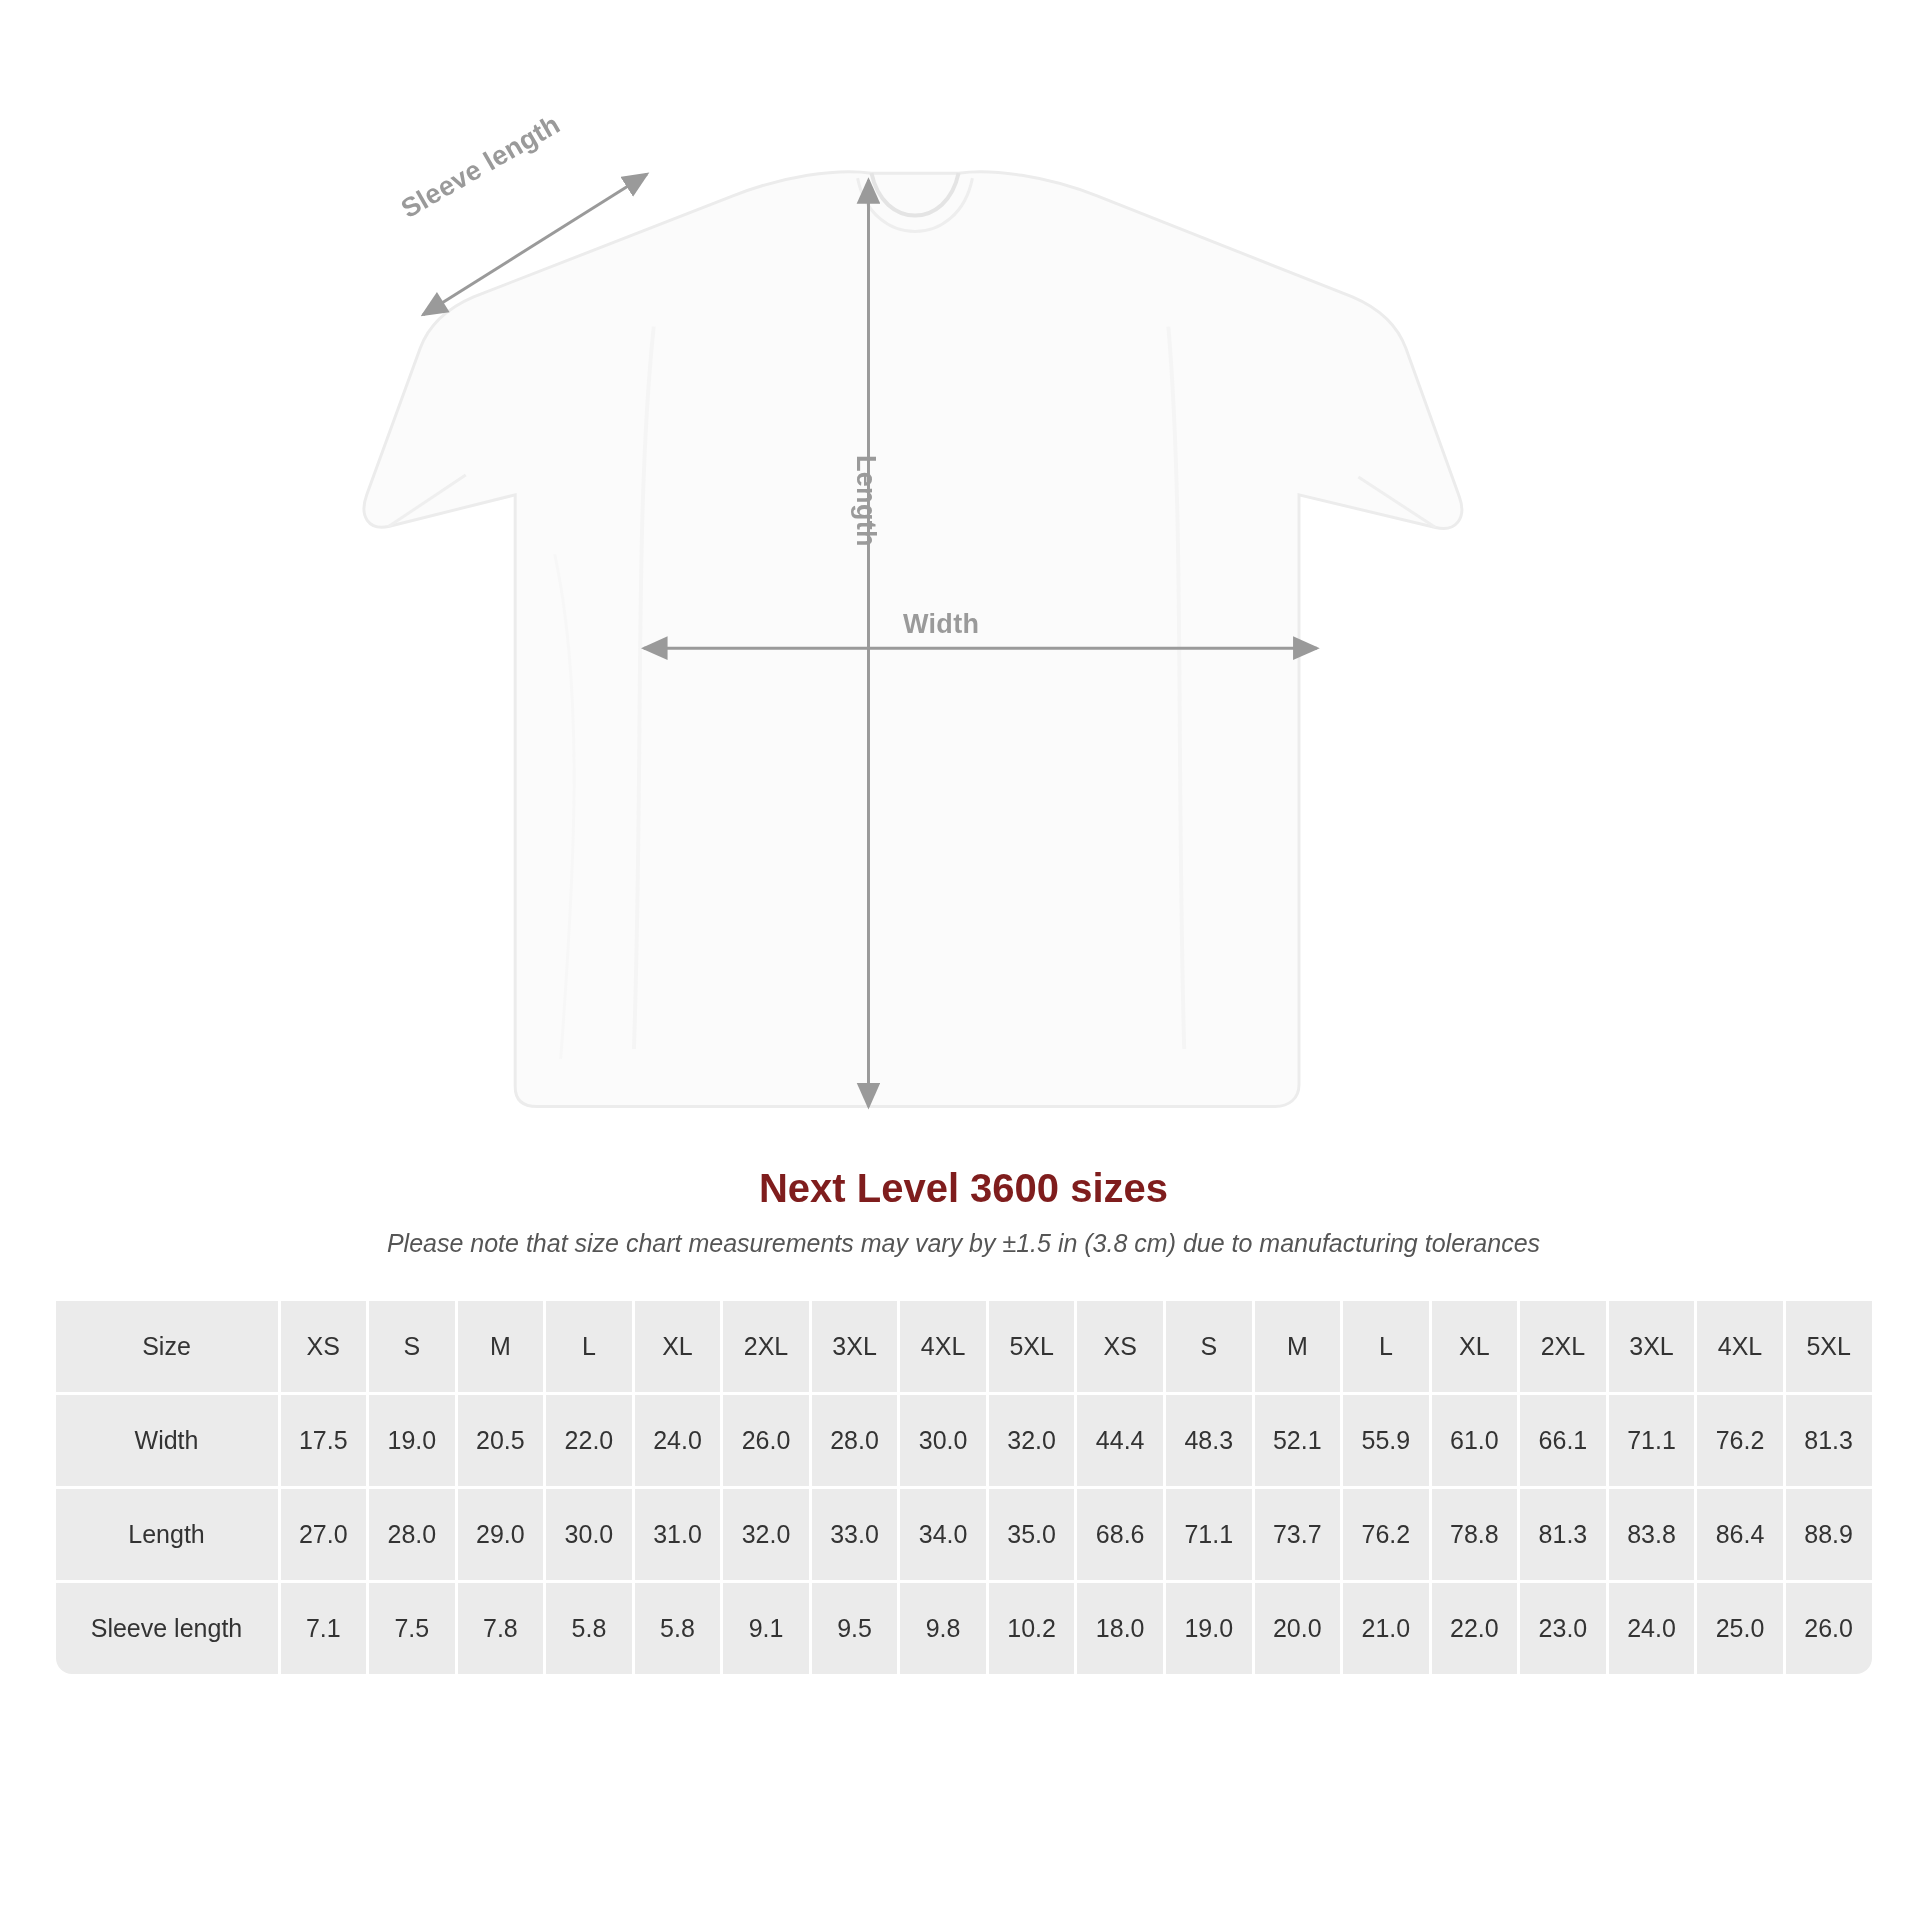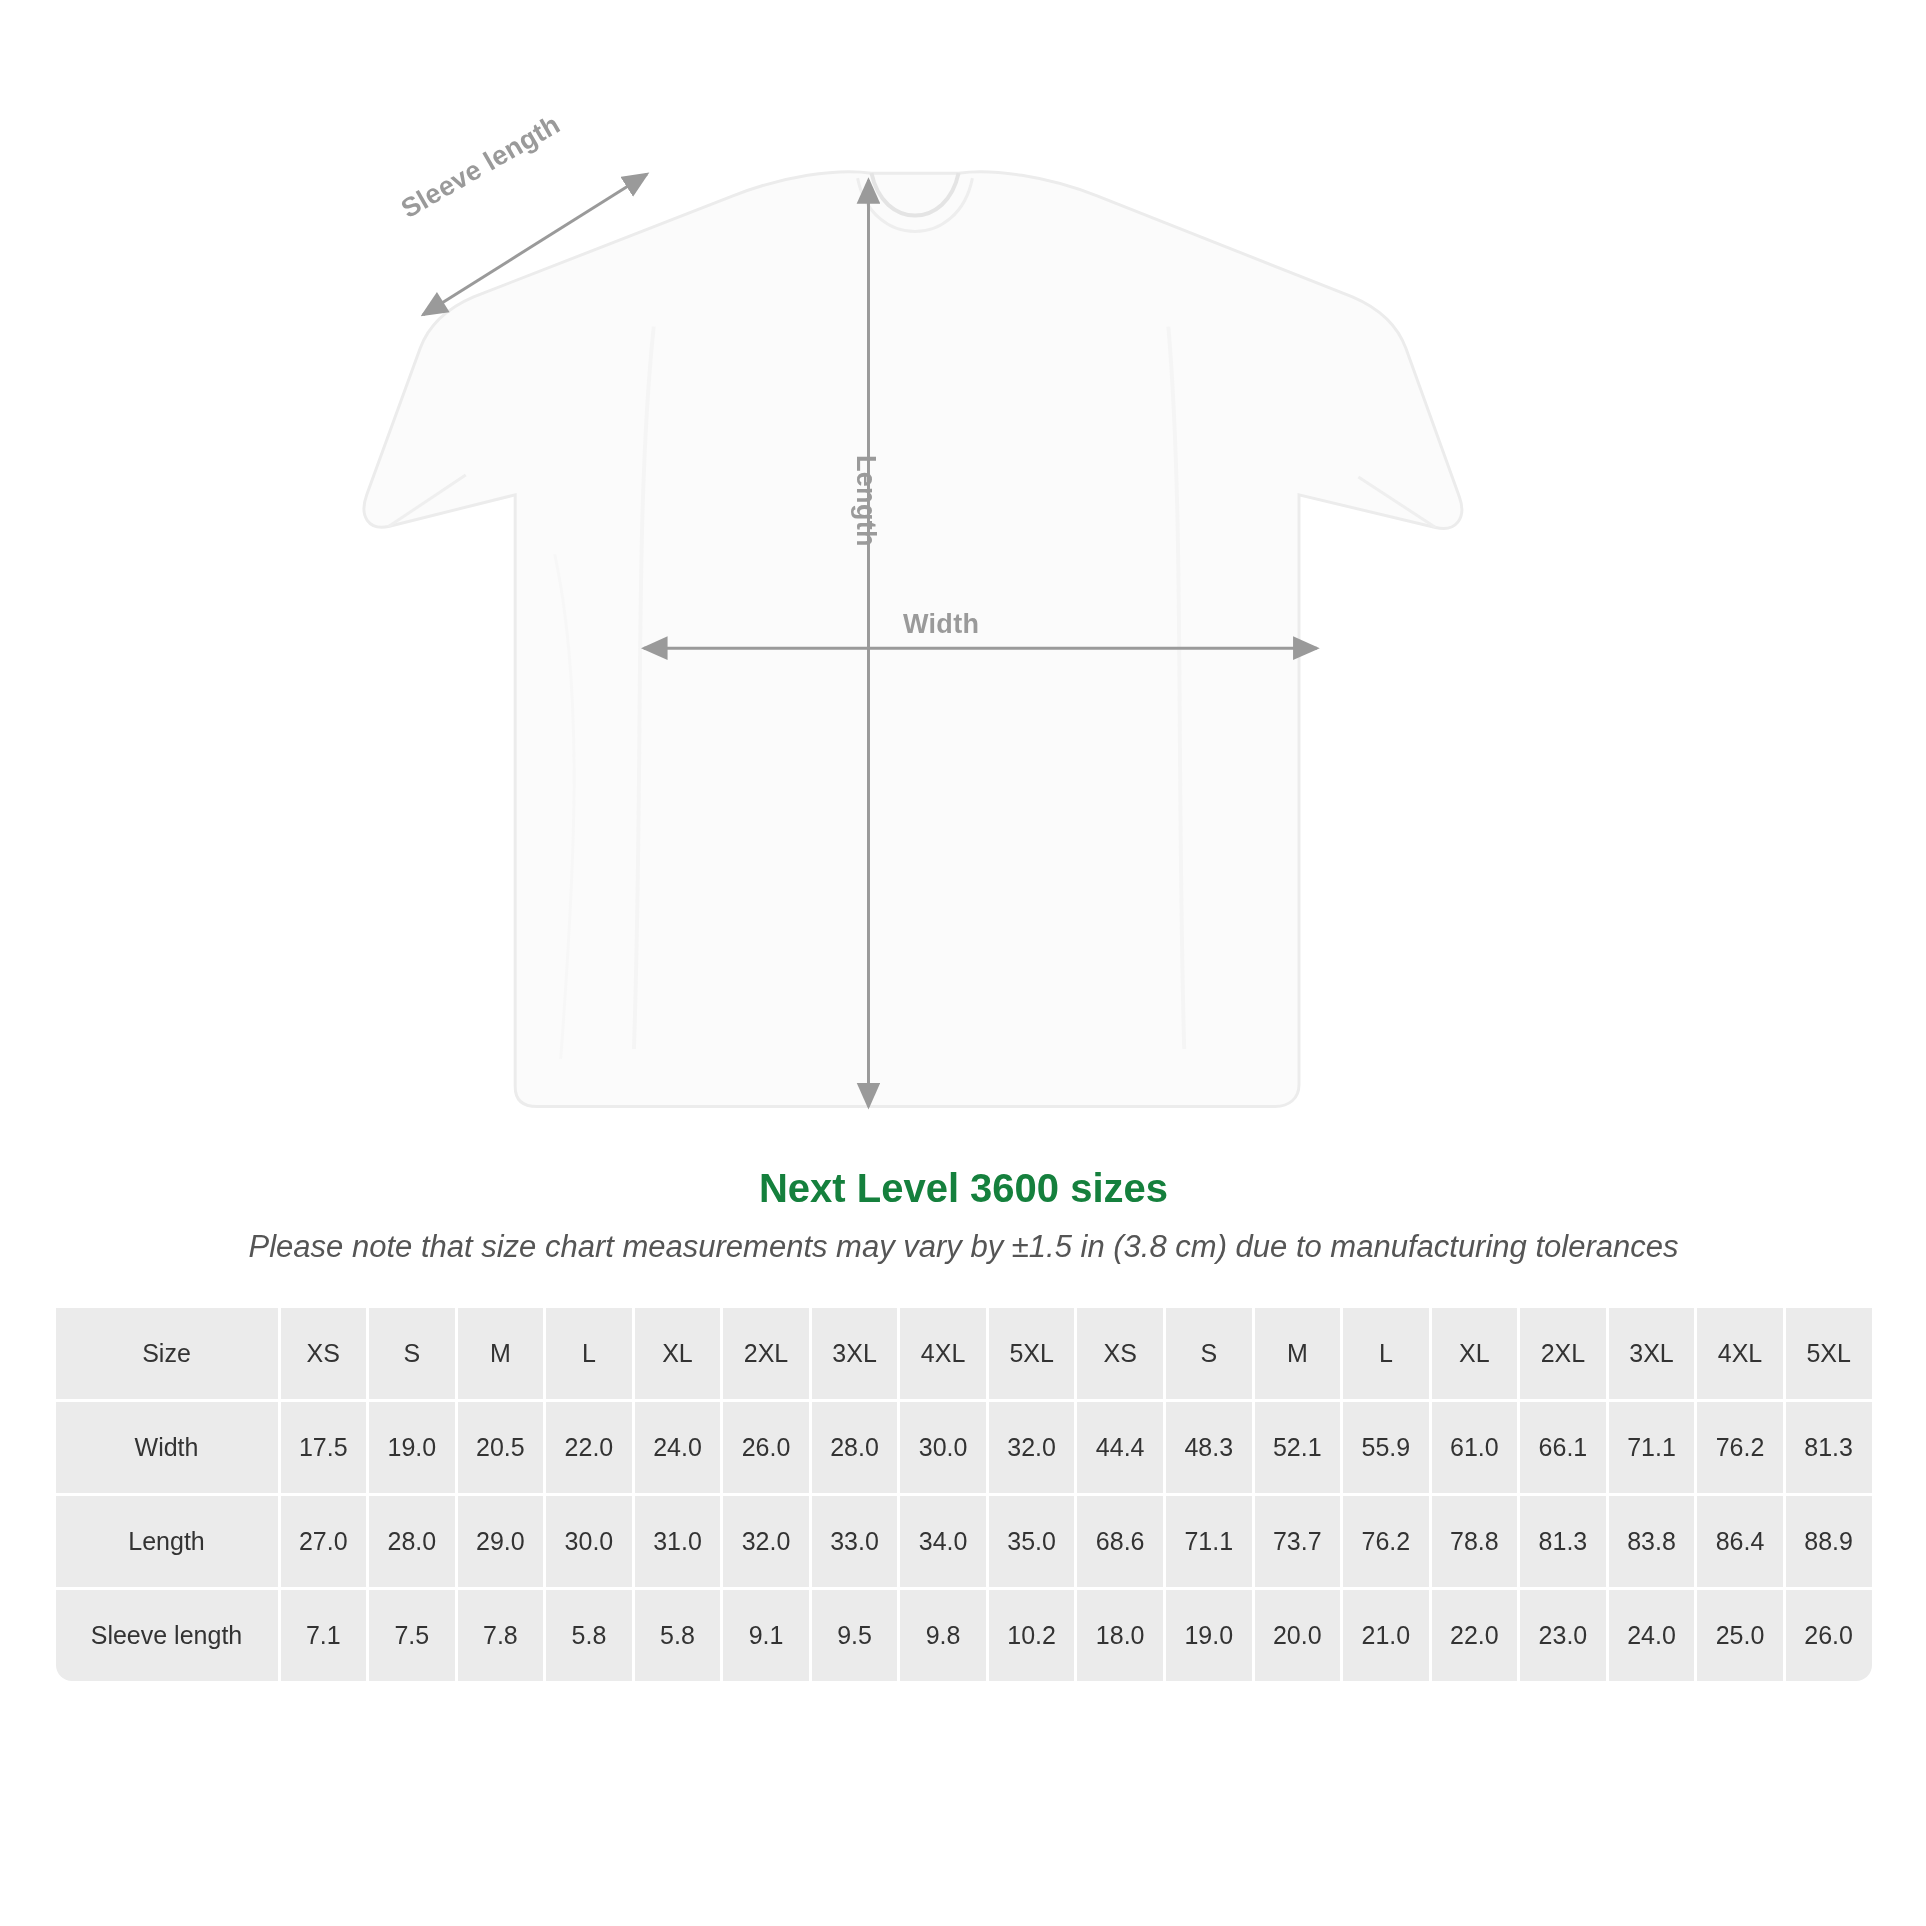--- a/index.html
+++ b/index.html
@@ -55,25 +55,25 @@
   }
 
   
   .title-block {
     text-align: center;
     margin-top: 18px;
   }
   .chart-title {
     font-size: 40px;
     font-weight: bold;
-    color: #15803d;
+    color: #7f1d1d;
     margin: 0 0 18px 0;
   }
   .chart-note {
-    font-size: 31px;
+    font-size: 25px;
     font-style: italic;
     color: #555555;
     margin: 0;
   }
 
   
   .table-wrap {
     margin: 40px auto 0 auto;
     width: 1822px;
   }

